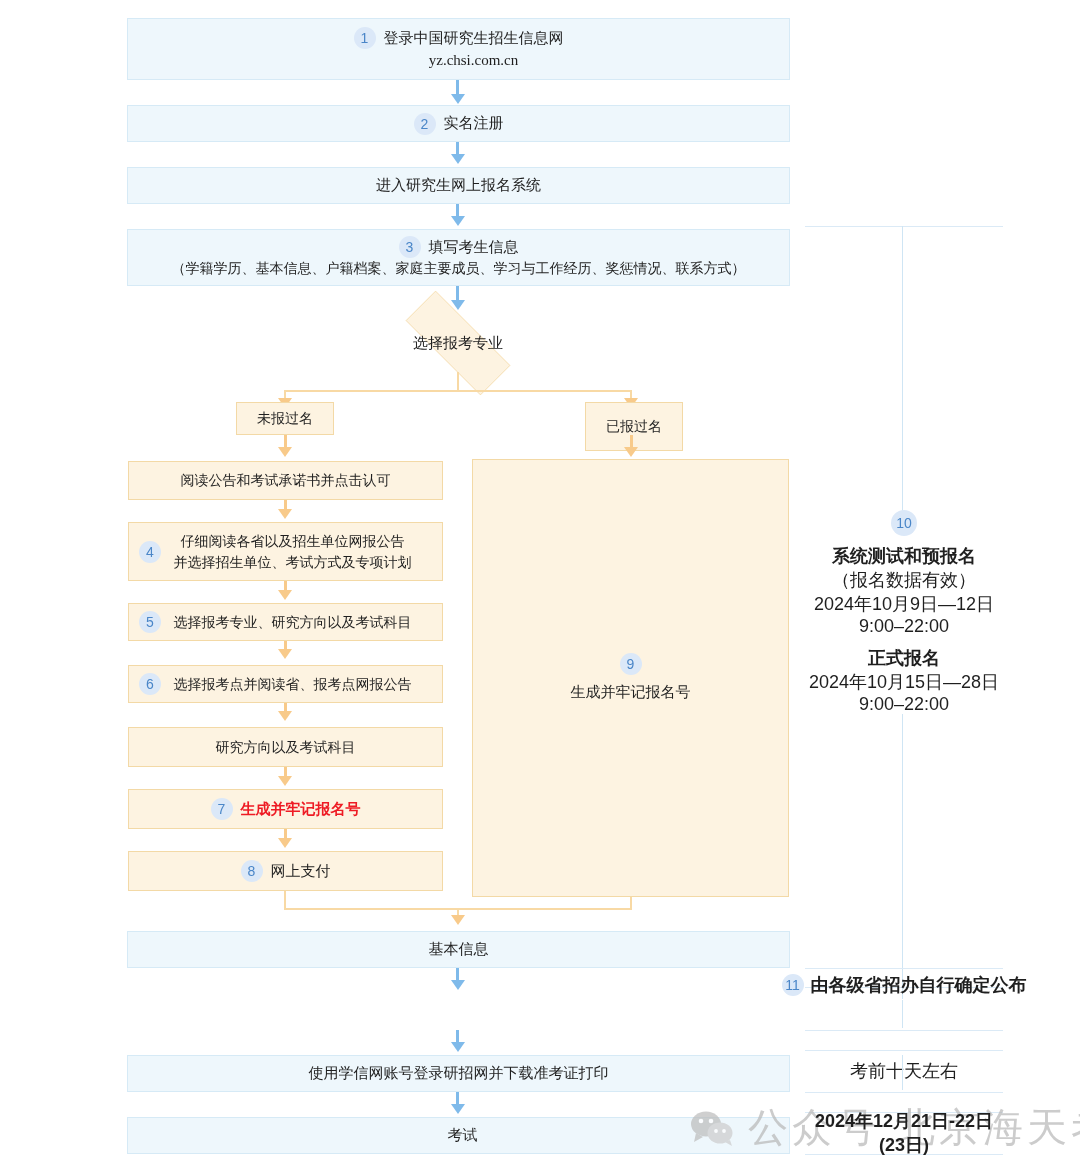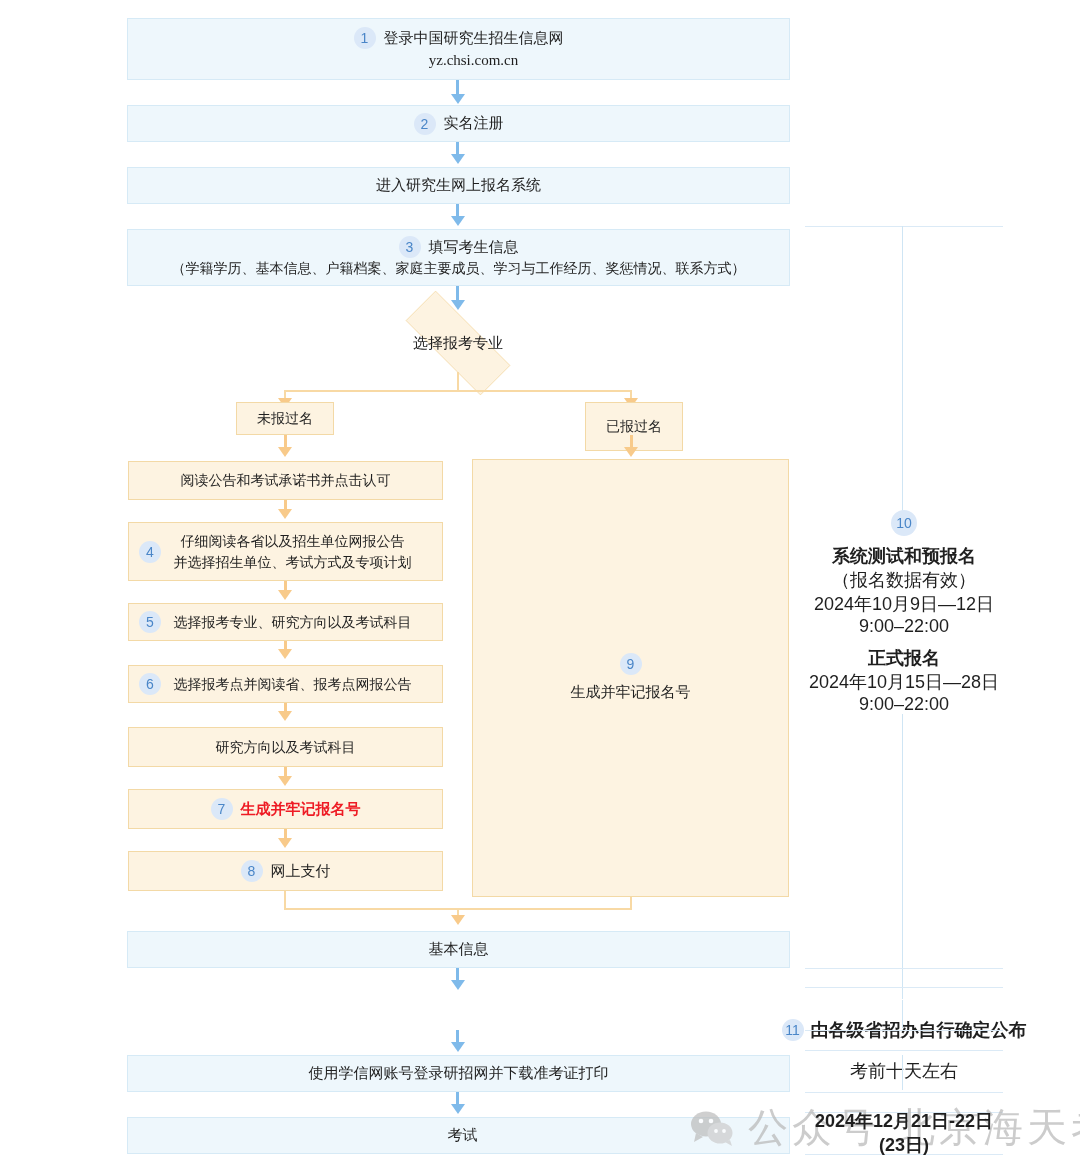--- a/index.html
+++ b/index.html
@@ -292,21 +292,21 @@
     <div class="line t13">9:00–22:00</div>
     <div class="line t13 bold" style="margin-top:9px;">正式报名</div>
     <div class="line t13">2024年10月15日—28日</div>
     <div class="line t13">9:00–22:00</div>
   </div>
 
   <div class="rvert" style="left:902px;top:714px;height:285px;"></div>
   <div class="rdiv" style="left:805px;top:968px;width:198px;"></div>
   <div class="rdiv" style="left:805px;top:987px;width:198px;"></div>
 
-  <div class="rcell" style="left:805px;top:1008px;width:198px;height:43px;align-items:center;">
+  <div class="rcell" style="left:805px;top:963px;width:198px;height:43px;align-items:center;">
     <div class="row">
       <span class="badge">11</span>
       <span class="line t13 bold">由各级省招办自行确定公布</span>
     </div>
   </div>
 
   <div class="rdiv" style="left:805px;top:1030px;width:198px;"></div>
   <div class="rdiv" style="left:805px;top:1050px;width:198px;"></div>
 
   <div class="rcell" style="left:805px;top:1050px;width:198px;height:42px;">

